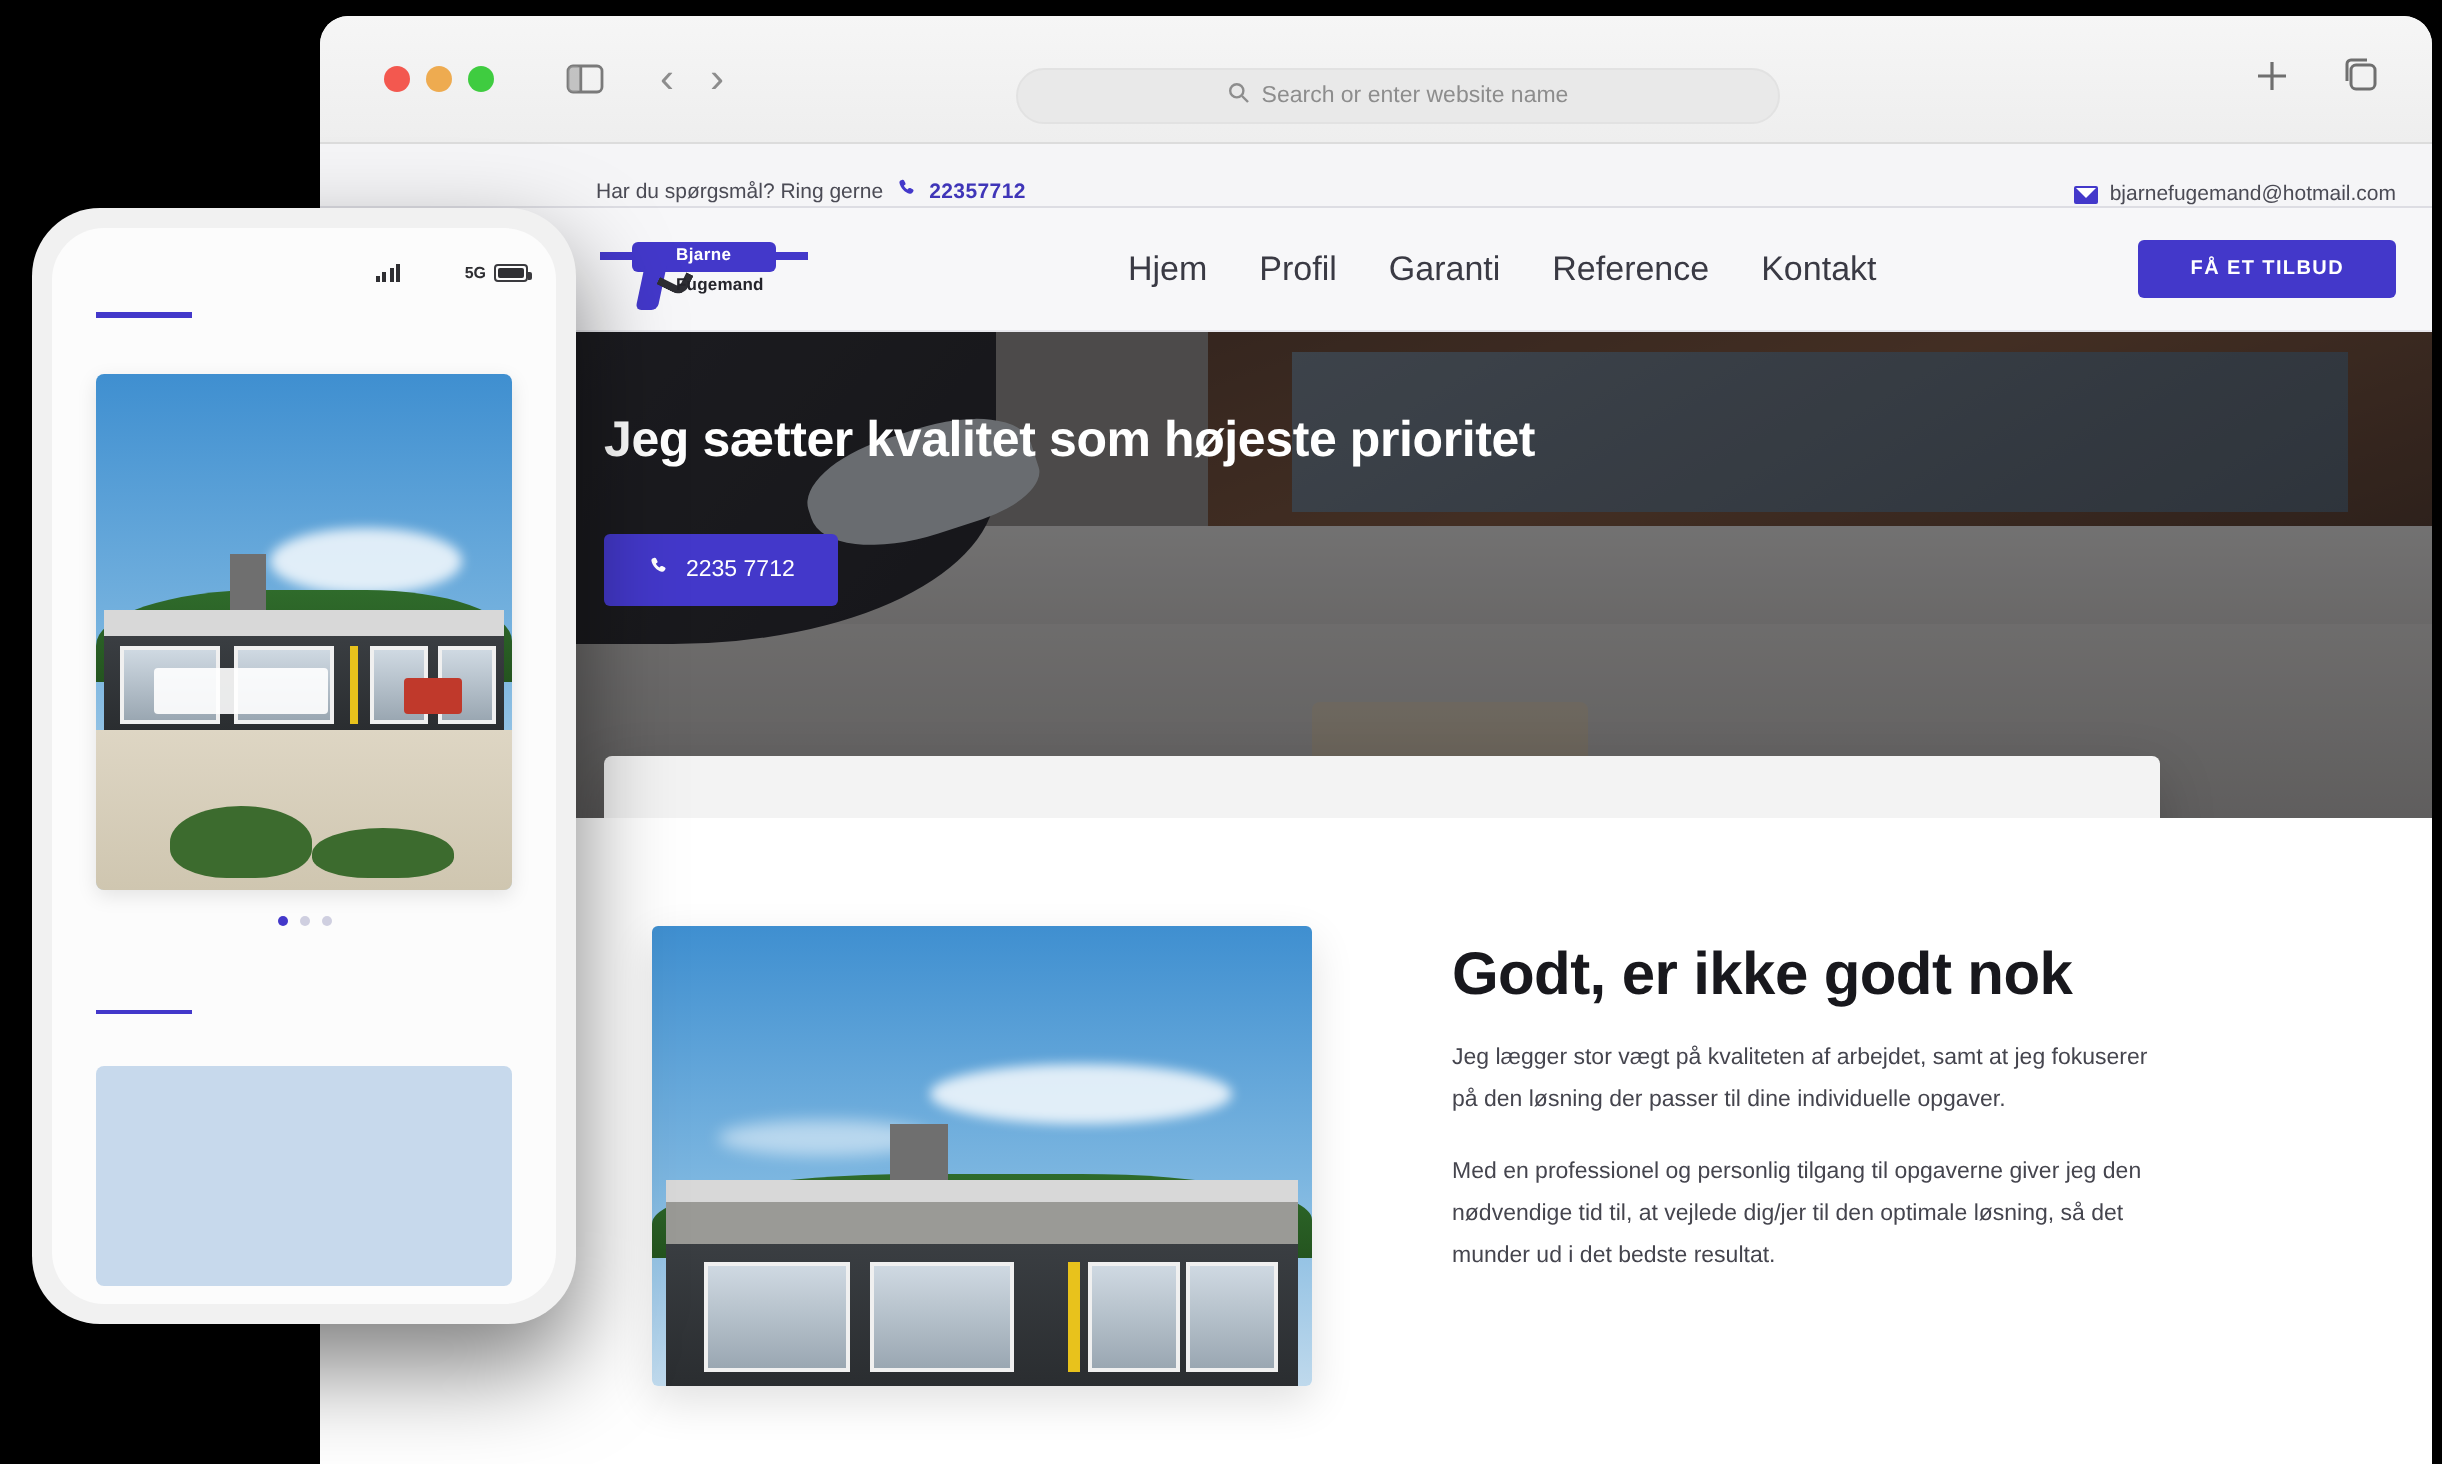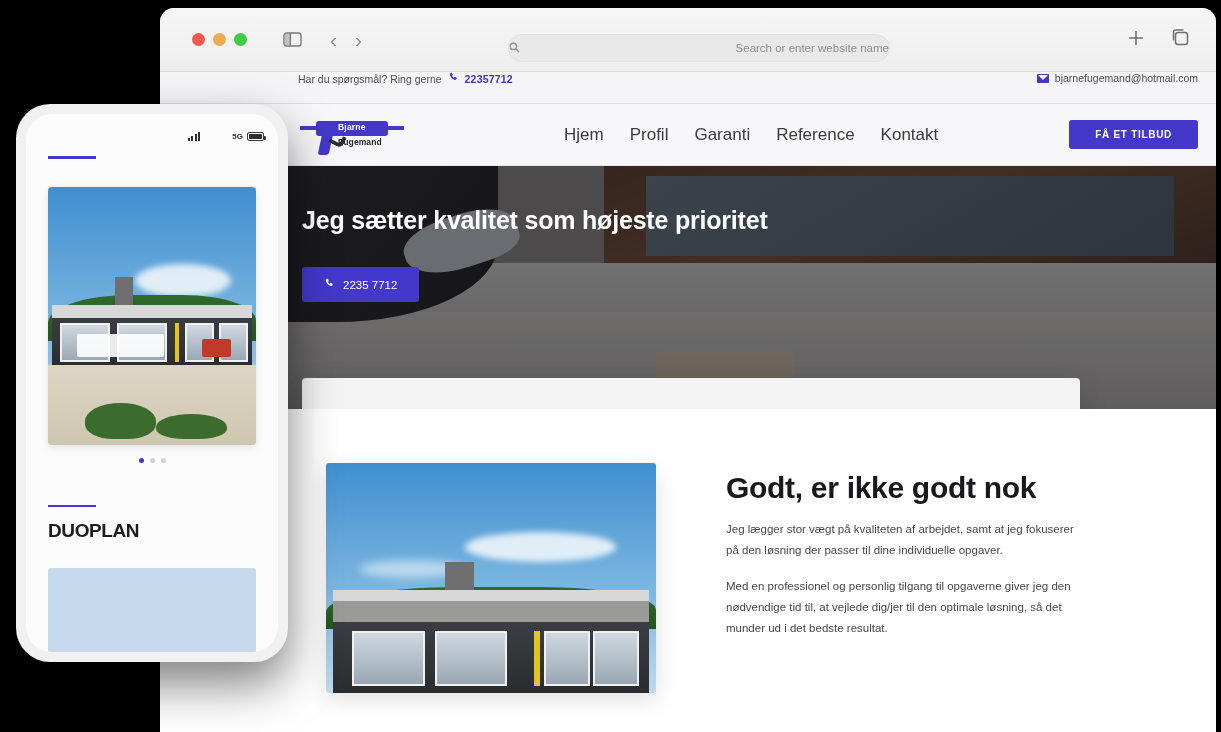--- a/index.html
+++ b/index.html
@@ -36,31 +36,31 @@
   .chrome-icon { color: #7a7a7a; display: flex; align-items: center; justify-content: center; }
   .sidebar-toggle { margin-left: 36px; }
   .nav-arrows { display: flex; gap: 18px; margin-left: 28px; color: #8d8d8d; }
   .chev { font-size: 21px; line-height: 1; font-weight: 300; }
 
   .urlbar {
     position: absolute; left: 348px; top: 26px;
     width: 382px; height: 28px;
     background: #e9e9e9; border: 1px solid #e2e2e2;
     border-radius: 14px;
-    display: flex; align-items: center; justify-content: space-between; gap: 6px;
+    display: flex; align-items: center; justify-content: center; gap: 6px;
   }
   .urlbar .ph { font-size: 11.5px; color: #8d8d8d; }
   .chrome-right { position: absolute; right: 26px; top: 20px; display: flex; gap: 26px; align-items: center; }
 
   
   .site { position: relative; height: 660px; background: #fff; overflow: hidden; }
 
   .topbar {
     height: 32px; background: #f5f5f7; border-bottom: 1px solid #dddde3;
-    display: flex; align-items: flex-start; justify-content: space-between;
+    display: flex; align-items: flex-end; justify-content: space-between;
     padding: 0 18px 0 138px;
   }
   .topbar-left, .topbar-right { display: flex; align-items: center; gap: 6px; font-size: 10.5px; color: #4b4b55; }
   .tb-phone { color: #3f35b8; font-weight: 600; letter-spacing: .2px; }
   .mail-glyph {
     width: 12px; height: 9px; background: #4338ca; border-radius: 1px;
     position: relative; display: inline-block;
   }
   .mail-glyph:after {
     content:""; position:absolute; left:1px; top:1px; width:10px; height:5px;
@@ -418,21 +418,20 @@
       </div>
 
       <div class="dots">
         <span class="dot active"></span>
         <span class="dot"></span>
         <span class="dot"></span>
       </div>
 
       <div class="ph-sec">
         <div class="ph-rule"></div>
-        <div class="ph-heading">DUOPLAN</div>
       </div>
 
       <div class="ph-img2">
         
       </div>
     </div>
   </div>
 </div>
 
 </body></html>

